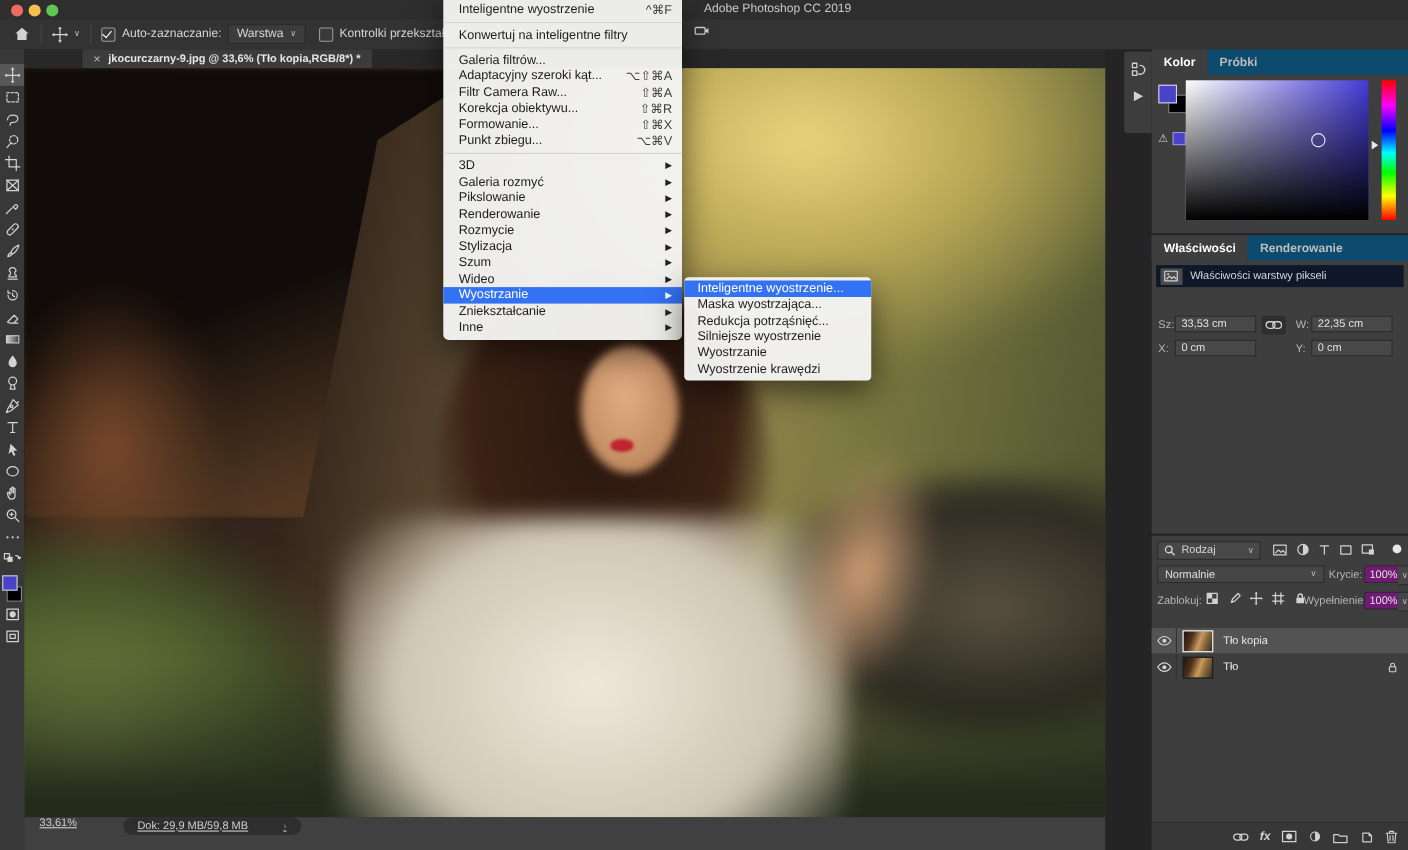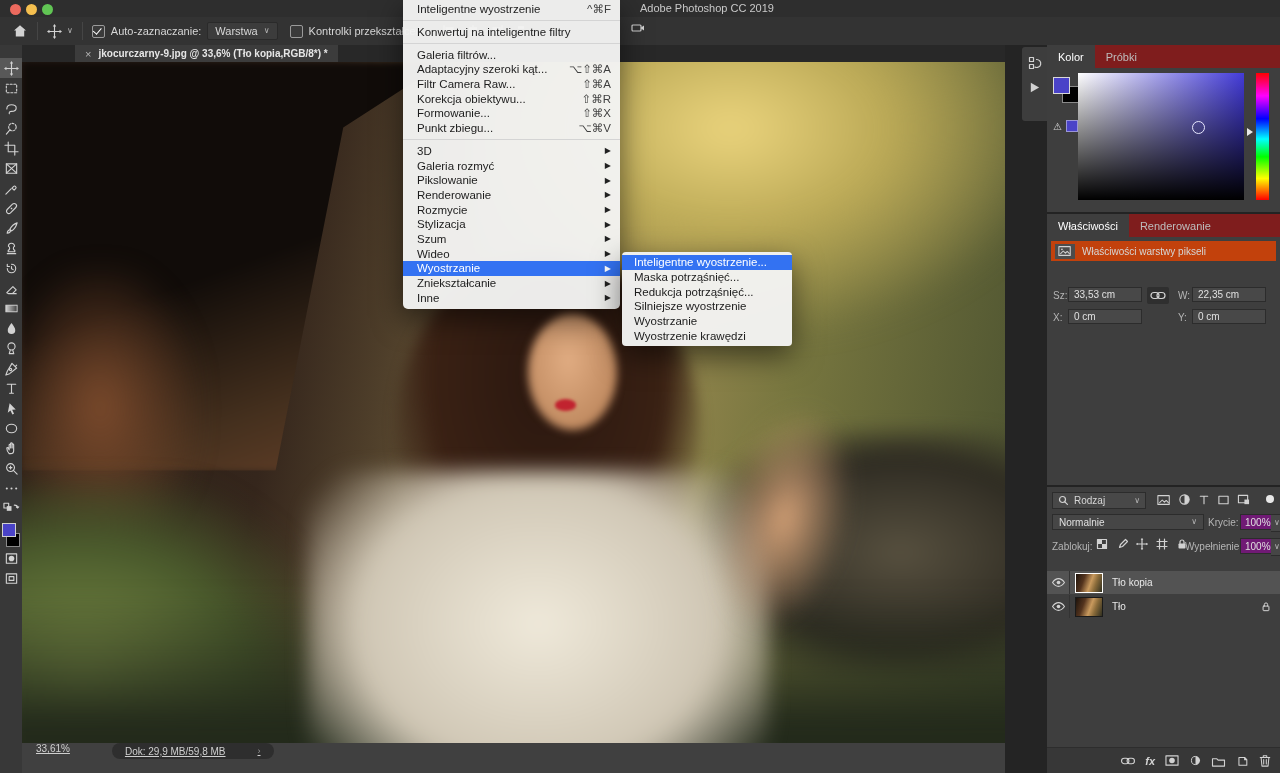--- a/index.html
+++ b/index.html
@@ -59,42 +59,42 @@
   .statusbar{position:absolute;left:22px;top:743px;width:983px;height:30px;background:#404040;display:flex;font-size:10px;color:#cfcfcf;padding-left:14px;box-sizing:border-box;text-decoration:underline;}
   .zoomval{margin-right:42px;}
   .docpill{background:#2e2e2e;border-radius:9px;height:16px;display:flex;align-items:center;padding:0 13px;gap:32px;}
   .docpill .chv{color:#9a9a9a;font-size:9px}
 
   
   .rightgap{position:absolute;left:1005px;top:45px;width:42px;height:728px;background:#242424;}
   .minidock{position:absolute;left:1022px;top:47px;width:25px;height:74px;background:#3d3d3d;border-radius:3px 0 0 3px;display:flex;flex-direction:column;align-items:center;gap:11px;padding-top:9px;box-sizing:border-box;}
 
   .panel{position:absolute;left:1047px;width:233px;background:#3e3e3e;color:#cfcfcf;}
-  .ptabs{height:23px;background:#7f1d1d;display:flex;align-items:stretch;}
+  .ptabs{height:23px;background:#0c4a6e;display:flex;align-items:stretch;font-weight:bold;}
   .ptab{padding:0 11px;font-size:11px;color:#bdbdbd;display:flex;align-items:center;}
   .ptab.active{background:#3e3e3e;color:#fff;}
   .pmenu{margin-left:auto;align-self:center;margin-right:8px;width:13px;height:10px;}
   .hamb{width:13px;height:1.5px;background:#c9c9c9;box-shadow:0 4px 0 #c9c9c9,0 8px 0 #c9c9c9;}
   .pbody{position:relative;}
 
   
   #p-color{top:45px;height:167px;}
   .fgbg2{position:absolute;left:6px;top:9px;width:30px;height:30px;}
   .fgsw2{position:absolute;left:0;top:0;width:15px;height:15px;background:#4a43c8;border:1px solid #d8d8d8;z-index:2;}
   .bgsw2{position:absolute;left:9px;top:9px;width:15px;height:15px;background:#000;border:1px solid #8a8a8a;}
   .warnrow{position:absolute;left:6px;top:52px;display:flex;align-items:center;gap:4px;}
   .warnsq{width:10px;height:10px;background:#4a43c8;border:1px solid #9a95d8;}
   .colorfield{position:absolute;left:31px;top:5px;width:166px;height:127px;background:linear-gradient(to top,#000 0%,rgba(0,0,0,0) 100%),linear-gradient(to right,#fff 0%,#433bd8 100%);}
   .picker{position:absolute;left:114px;top:48px;width:11px;height:11px;border:1.5px solid #e8e8ff;border-radius:50%;}
   .huebar{position:absolute;left:209px;top:5px;width:13px;height:127px;background:linear-gradient(to bottom,#ff0000,#ff00ff 18%,#0000ff 36%,#00ffff 52%,#00ff00 66%,#ffff00 83%,#ff0000 100%);}
   .huearrow{position:absolute;left:200px;top:60px;width:0;height:0;border-top:4px solid transparent;border-bottom:4px solid transparent;border-left:6px solid #e8e8e8;}
 
   
   #p-props{top:214px;height:271px;}
-  .subrow{position:absolute;left:4px;top:4px;width:225px;height:20px;background:#c2410c;display:flex;align-items:center;gap:7px;padding-left:4px;box-sizing:border-box;font-size:10px;color:#d6d6d6;}
+  .subrow{position:absolute;left:4px;top:4px;width:225px;height:20px;background:#0f172a;display:flex;align-items:center;gap:7px;padding-left:4px;box-sizing:border-box;font-size:10px;color:#d6d6d6;}
   .imgicobox{width:20px;height:15px;background:#4c4c4c;display:flex;align-items:center;justify-content:center;}
   .fieldlab{position:absolute;font-size:10px;color:#b5b5b5;}
   .field{position:absolute;height:15px;background:#484848;border:1px solid #2c2c2c;font-size:10px;color:#e0e0e0;display:flex;align-items:center;padding:0 5px;box-sizing:border-box;}
   .linkbox{position:absolute;left:100px;top:50px;width:22px;height:17px;background:#2f2f2f;border-radius:2px;display:flex;align-items:center;justify-content:center;}
 
   
   #p-layers{top:487px;height:286px;}
   .searchfield{position:absolute;left:5px;top:5px;width:94px;height:17px;background:#484848;border:1px solid #2c2c2c;display:flex;align-items:center;gap:5px;padding:0 5px;box-sizing:border-box;font-size:10px;color:#d6d6d6;}
   .filtericons{position:absolute;left:110px;top:6px;display:flex;gap:7px;align-items:center;}
   .ftoggle{position:absolute;left:219px;top:8px;width:8px;height:8px;border-radius:50%;background:#e8e8e8;}
@@ -705,21 +705,21 @@
         <span class="grow"></span>
         <span class="sa">▶</span>
       </div>
   </div>
 
   <div class="submenu">
     <div class="mi hl">
         <span>Inteligentne wyostrzenie...</span>
       </div>
     <div class="mi">
-        <span>Maska potrząśnięć...</span>
+        <span>Maska wyostrzająca...</span>
       </div>
     <div class="mi">
         <span>Redukcja potrząśnięć...</span>
       </div>
     <div class="mi">
         <span>Silniejsze wyostrzenie</span>
       </div>
     <div class="mi">
         <span>Wyostrzanie</span>
       </div>

